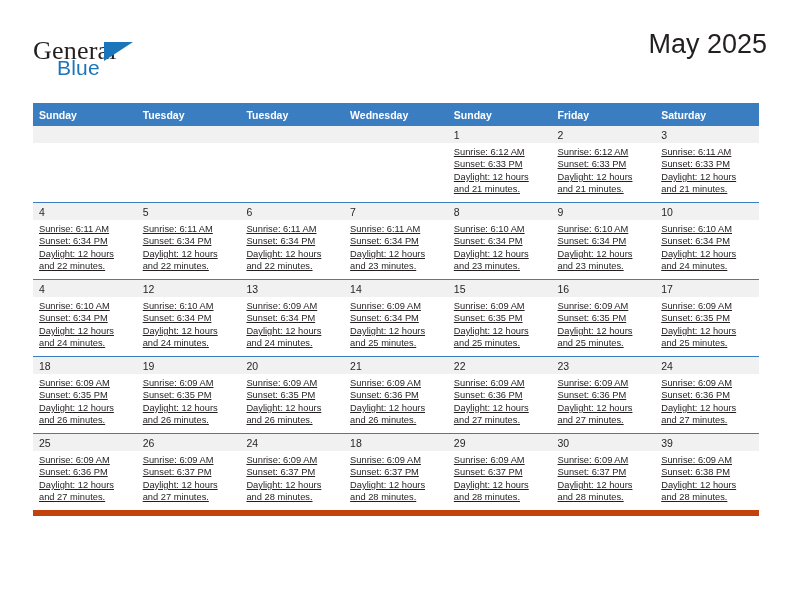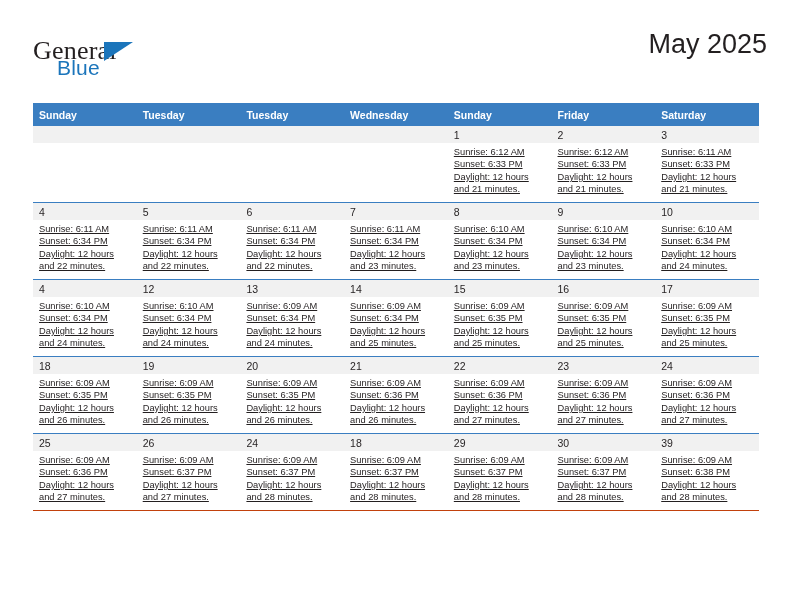--- a/index.html
+++ b/index.html
@@ -107,21 +107,21 @@
   }
   .calendar td {
     vertical-align: top;
     padding: 0;
     border: none;
     border-bottom: 1px solid #3a7ec1;
     height: 76px;
     background: #ffffff;
   }
   .calendar tr.week:last-child td {
-    border-bottom: 1px solid #c2410c;
+    border-bottom: 6px solid #c2410c;
   }
   .daynum-band {
     background: #f1f1f1;
     height: 17px;
     padding: 2px 0 0 6px;
     font-size: 10.5px;
     color: #231f20;
     line-height: 14px;
     box-sizing: border-box;
   }

